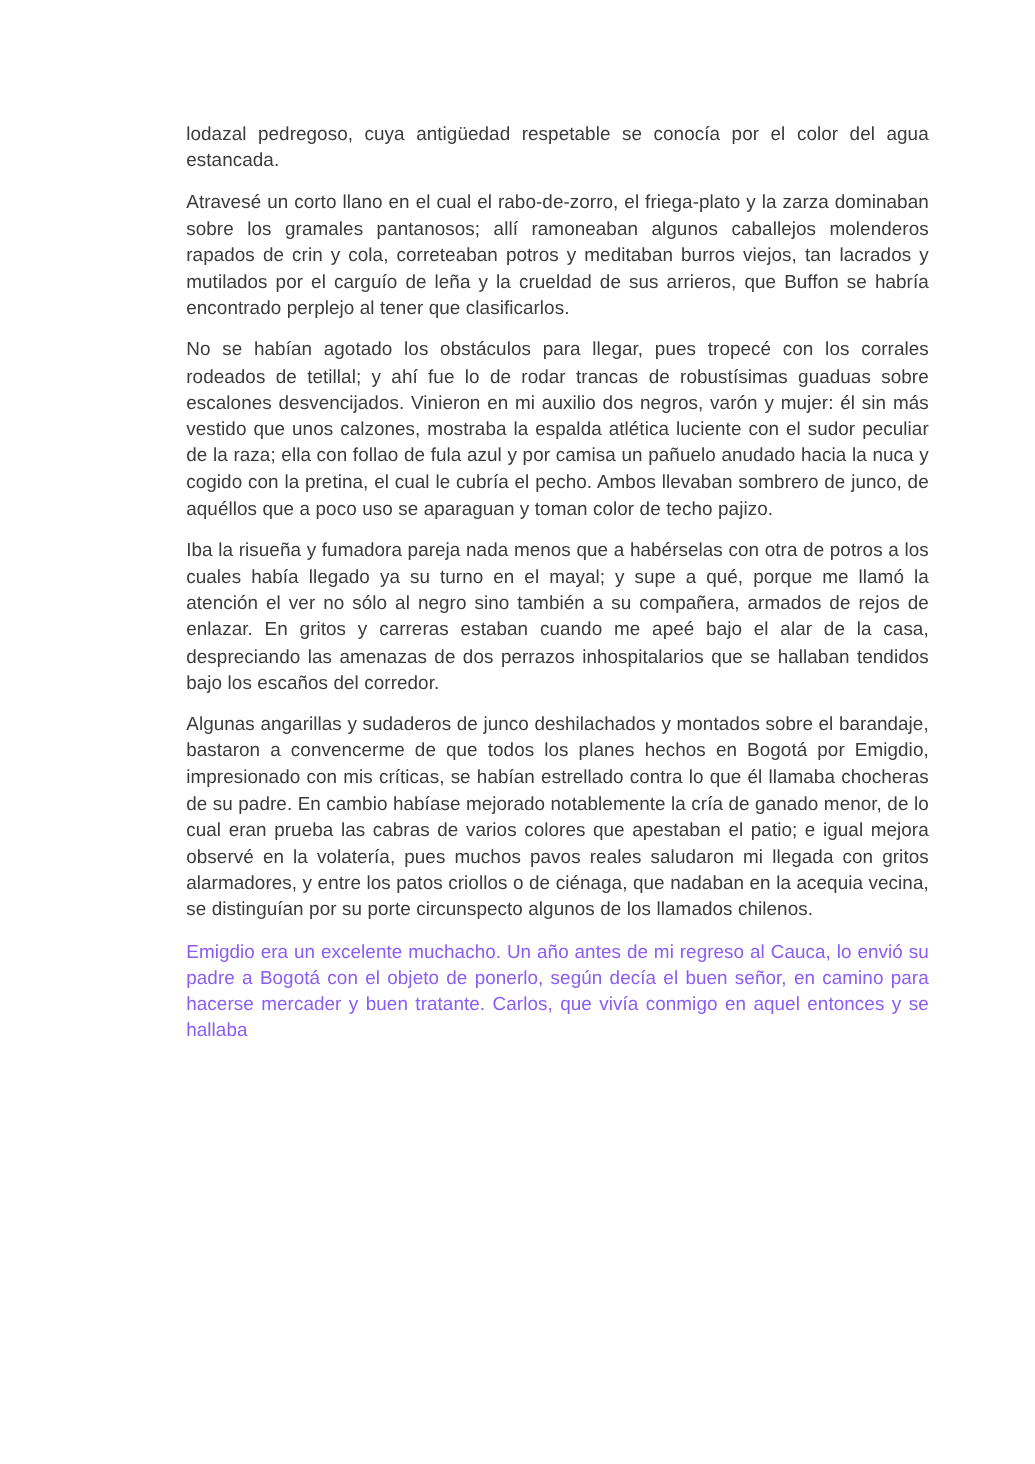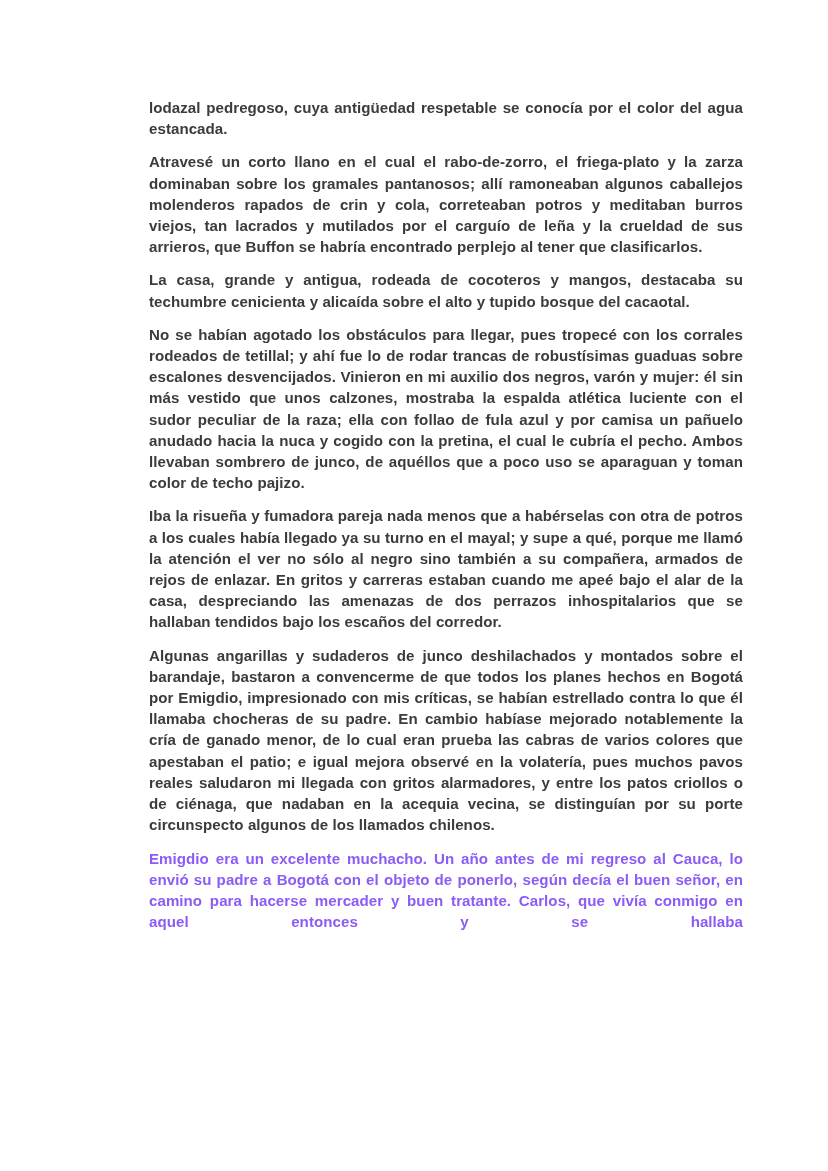--- a/index.html
+++ b/index.html
@@ -14,21 +14,20 @@
   }
 
   #page {
     position: relative;
     width: 764px;
     height: 1171px;
     margin: 0 auto;
     background: #ffffff;
     overflow: hidden;
     box-sizing: border-box;
-    font-weight: bold;
   }
 
   #text-column {
     position: absolute;
     left: 117px;
     top: 97px;
     width: 594px;
     box-sizing: border-box;
   }
 
@@ -54,19 +53,18 @@
     text-align-last: justify;
   }
 </style>
 </head>
 <body>
 
 <div id="page" style="background: rgb(255, 255, 255);">
   <div id="text-column">
     <p class="paragraph" style="color: rgb(59, 59, 61);">lodazal pedregoso, cuya antigüedad respetable se conocía por el color del agua estancada.</p>
     <p class="paragraph" style="color: rgb(59, 59, 61);">Atravesé un corto llano en el cual el rabo-de-zorro, el friega-plato y la zarza dominaban sobre los gramales pantanosos; allí ramoneaban algunos caballejos molenderos rapados de crin y cola, correteaban potros y meditaban burros viejos, tan lacrados y mutilados por el carguío de leña y la crueldad de sus arrieros, que Buffon se habría encontrado perplejo al tener que clasificarlos.</p>
-    <p class="paragraph" style="color: rgb(59, 59, 61);">La casa, grande y antigua, rodeada de cocoteros y mangos, destacaba su techumbre cenicienta y alicaída sobre el alto y tupido bosque del cacaotal.</p>
     <p class="paragraph" style="color: rgb(59, 59, 61);">No se habían agotado los obstáculos para llegar, pues tropecé con los corrales rodeados de tetillal; y ahí fue lo de rodar trancas de robustísimas guaduas sobre escalones desvencijados. Vinieron en mi auxilio dos negros, varón y mujer: él sin más vestido que unos calzones, mostraba la espalda atlética luciente con el sudor peculiar de la raza; ella con follao de fula azul y por camisa un pañuelo anudado hacia la nuca y cogido con la pretina, el cual le cubría el pecho. Ambos llevaban sombrero de junco, de aquéllos que a poco uso se aparaguan y toman color de techo pajizo.</p>
     <p class="paragraph" style="color: rgb(59, 59, 61);">Iba la risueña y fumadora pareja nada menos que a habérselas con otra de potros a los cuales había llegado ya su turno en el mayal; y supe a qué, porque me llamó la atención el ver no sólo al negro sino también a su compañera, armados de rejos de enlazar. En gritos y carreras estaban cuando me apeé bajo el alar de la casa, despreciando las amenazas de dos perrazos inhospitalarios que se hallaban tendidos bajo los escaños del corredor.</p>
     <p class="paragraph" style="color: rgb(59, 59, 61);">Algunas angarillas y sudaderos de junco deshilachados y montados sobre el barandaje, bastaron a convencerme de que todos los planes hechos en Bogotá por Emigdio, impresionado con mis críticas, se habían estrellado contra lo que él llamaba chocheras de su padre. En cambio habíase mejorado notablemente la cría de ganado menor, de lo cual eran prueba las cabras de varios colores que apestaban el patio; e igual mejora observé en la volatería, pues muchos pavos reales saludaron mi llegada con gritos alarmadores, y entre los patos criollos o de ciénaga, que nadaban en la acequia vecina, se distinguían por su porte circunspecto algunos de los llamados chilenos.</p>
     <p class="paragraph justify-last" style="color: #8b5cf6;">Emigdio era un excelente muchacho. Un año antes de mi regreso al Cauca, lo envió su padre a Bogotá con el objeto de ponerlo, según decía el buen señor, en camino para hacerse mercader y buen tratante. Carlos, que vivía conmigo en aquel entonces y se hallaba</p>
   </div>
 </div>
 
 </body></html>

